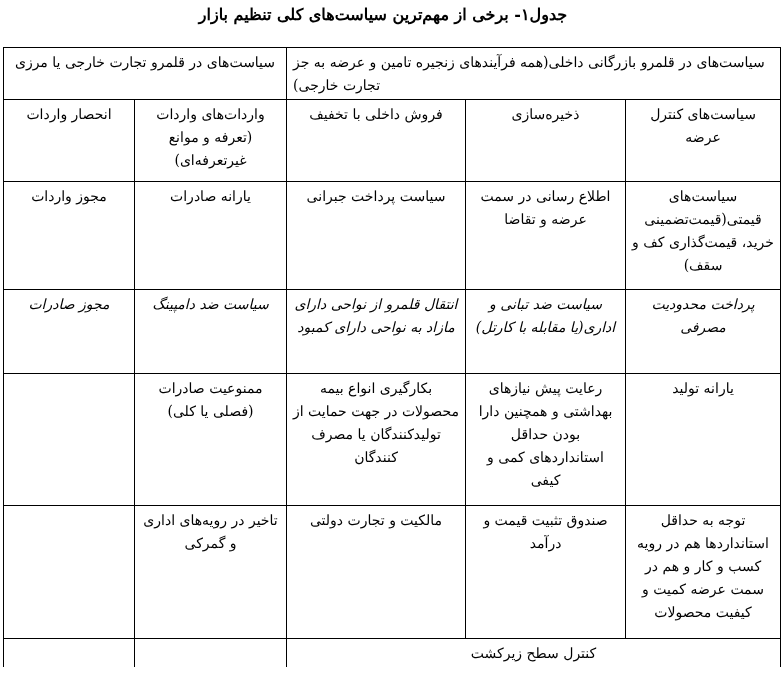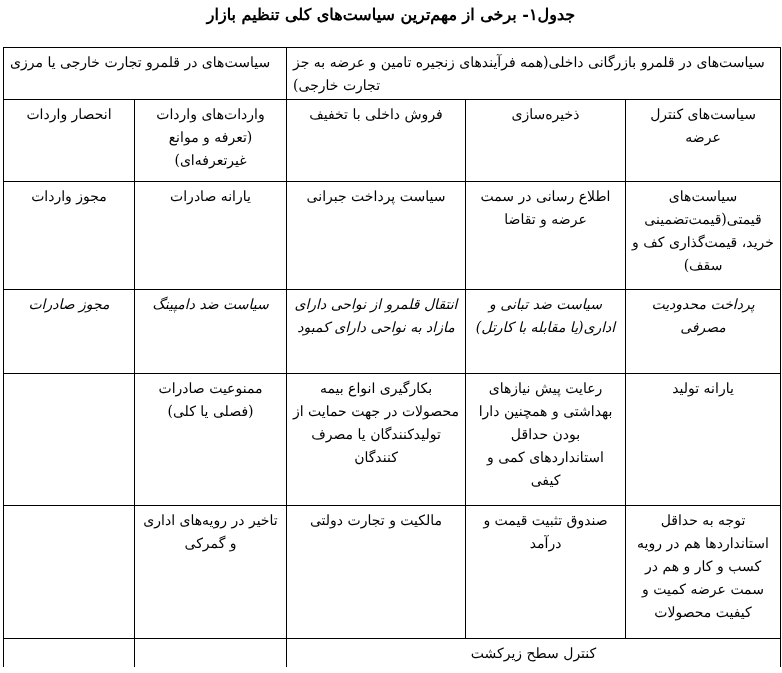--- a/index.html
+++ b/index.html
@@ -1,25 +1,25 @@
 <!DOCTYPE html>
 <html><head>
 <meta charset="utf-8">
 <style>
   html, body { margin:0; padding:0; background:#ffffff; }
   body { width:782px; height:673px; overflow:hidden; position:relative;
          font-family:"DejaVu Serif", "Liberation Serif", serif; color:#000; }
-  .title { position:absolute; top:4px; left:8px; width:766px; text-align:center;
+  .title { position:absolute; top:4px; left:0; width:766px; text-align:center;
            direction:rtl; font-weight:bold; font-size:16px; line-height:22px; }
   table.policy { position:absolute; top:47px; left:3px; width:777px;
                  border-collapse:collapse; direction:rtl; table-layout:fixed; }
   table.policy td { border:1.5px solid #000; vertical-align:top; text-align:center;
                     font-size:14px; line-height:23px; padding:3px 6px 2px 6px; }
   table.policy td.group { text-align:left; }
-  table.policy td.group-left { text-align:left; }
+  table.policy td.group-left { text-align:center; }
   col.c1 { width:155px; } col.c2 { width:160px; } col.c3 { width:179px; }
   col.c4 { width:152px; } col.c5 { width:131px; }
   tr.r-group td { height:46px; }
   tr.r-sub td { height:76px; }
   tr.r1 td { height:102px; }
   tr.r2 td { height:78px;font-style:italic; }
   tr.r3 td { height:126px;text-align:center; }
   tr.r4 td { height:127px; }
   tr.r5 td { height:20px; border-bottom:none; }
 </style>

